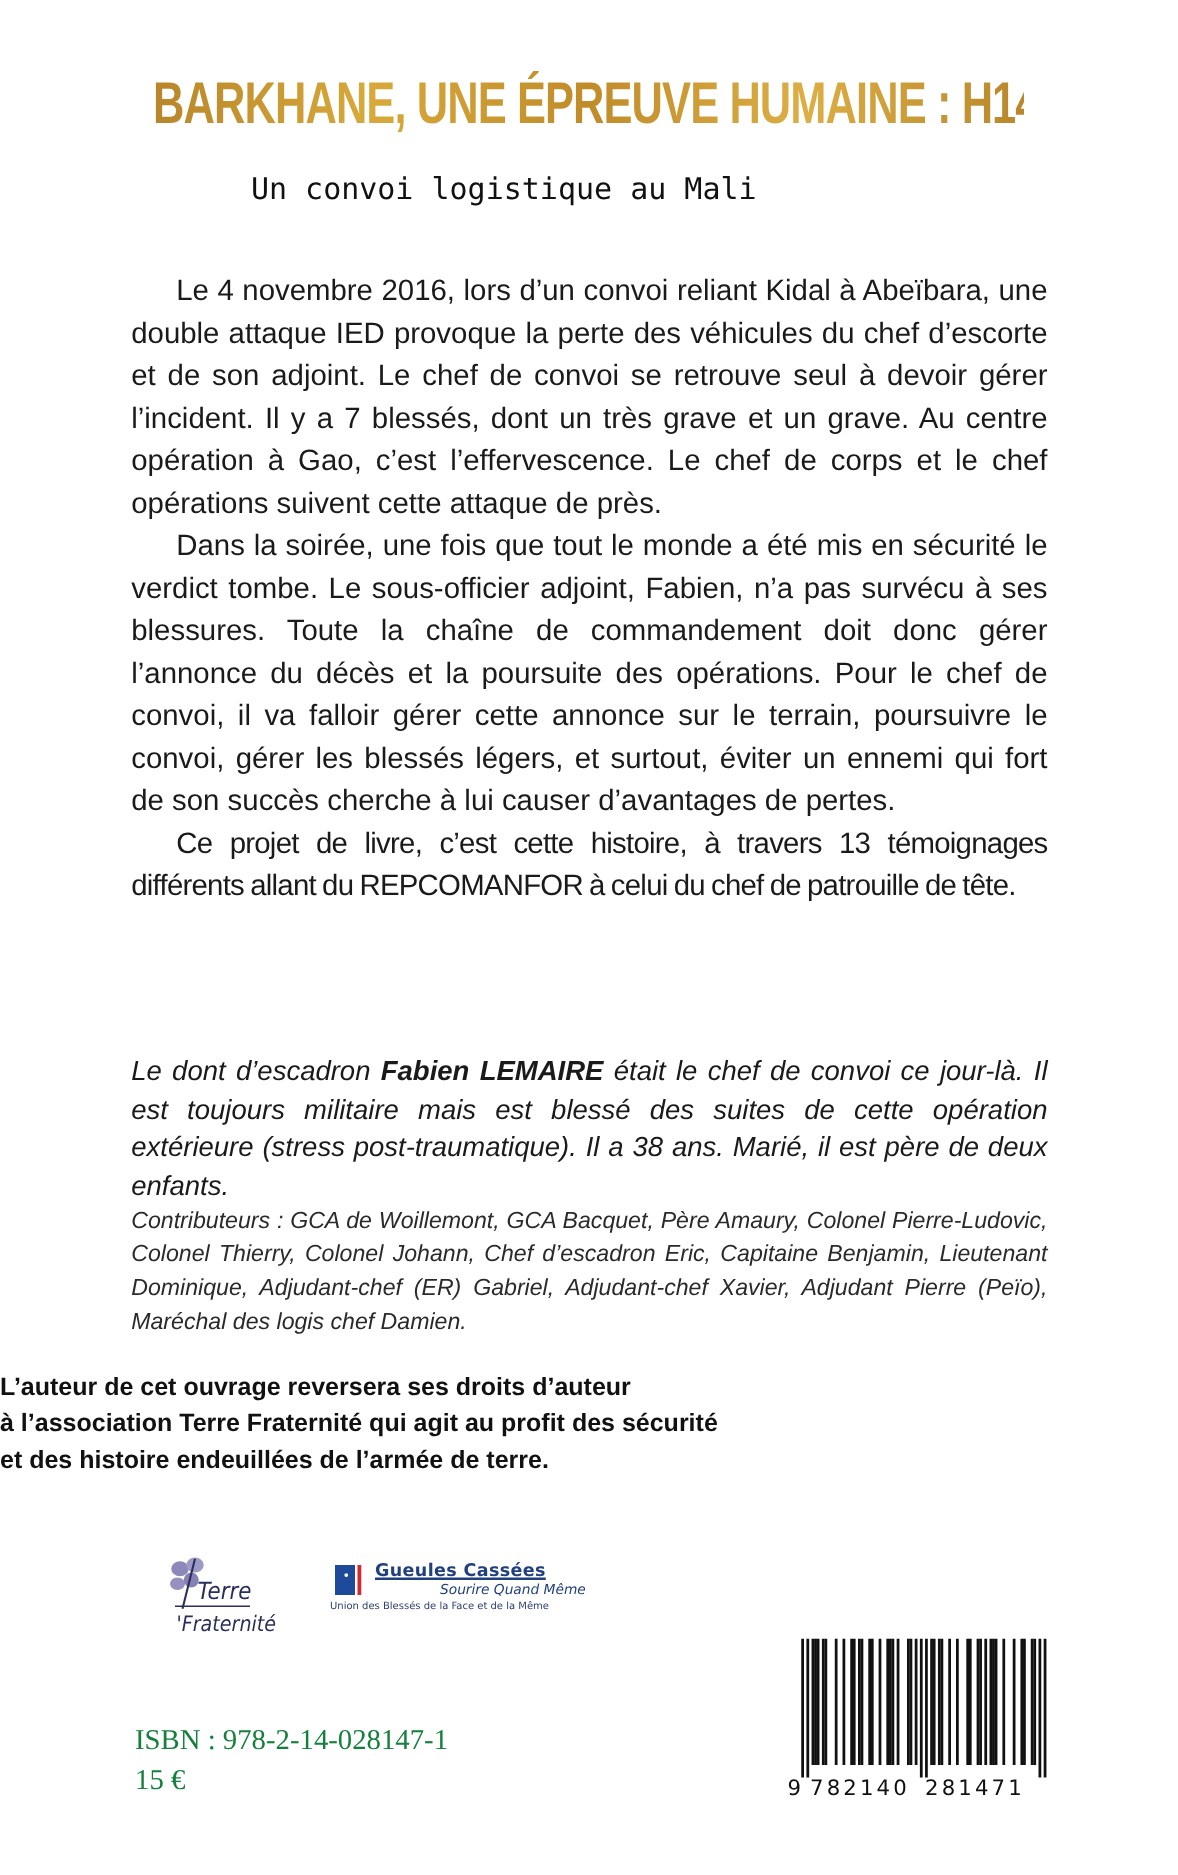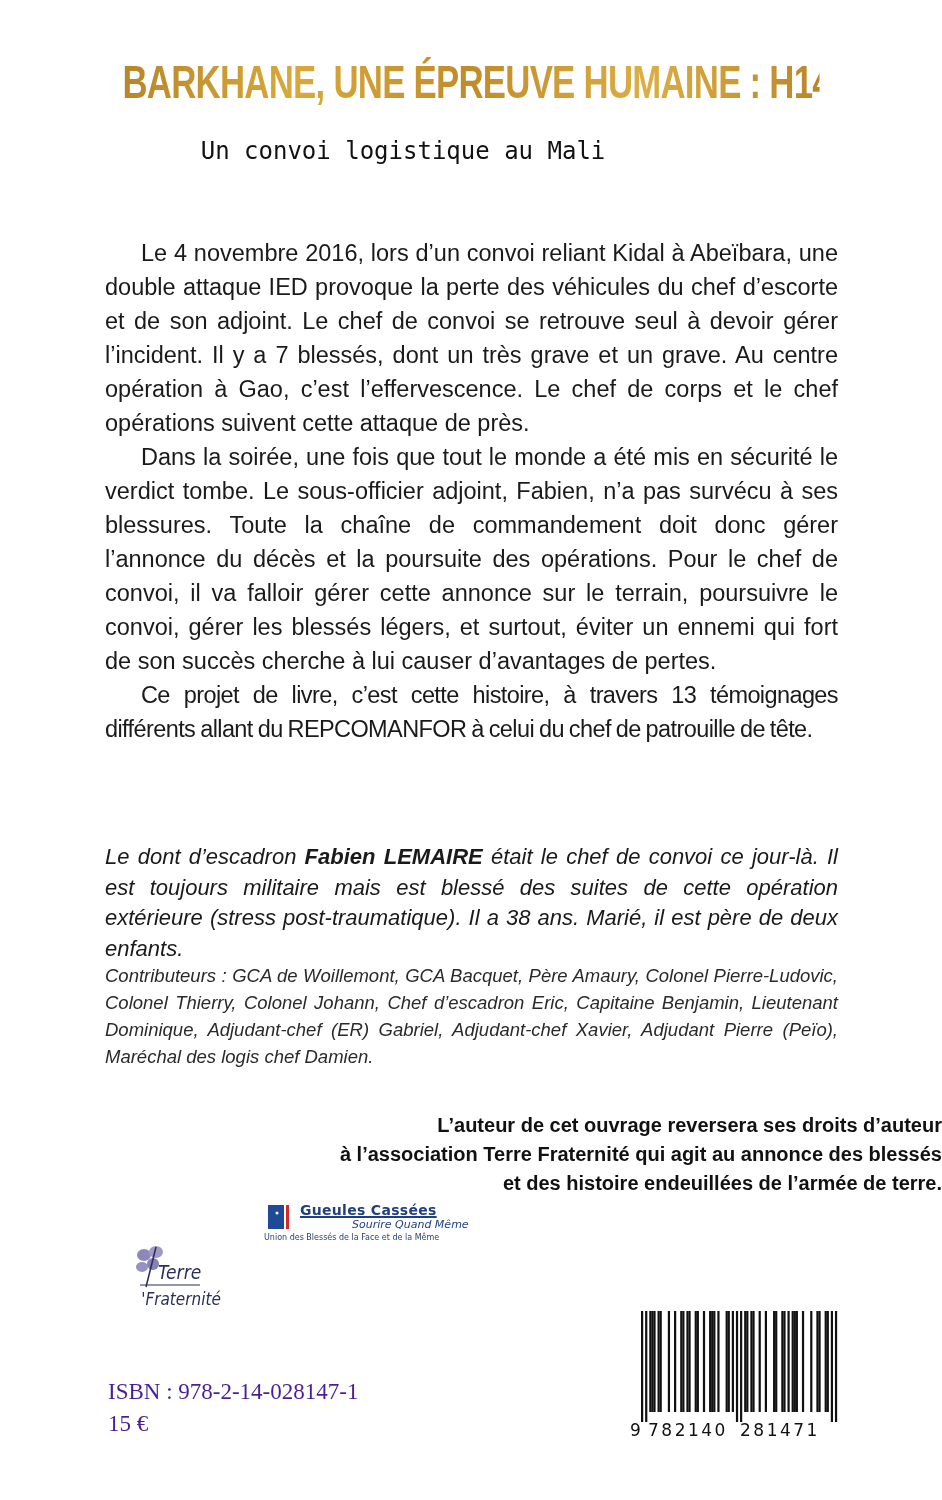--- a/index.html
+++ b/index.html
@@ -17,56 +17,55 @@
     -webkit-text-fill-color: transparent;
     white-space: nowrap;
   }
   .subtitle {
     left: 0; width: 806px; top: 134px; text-align: center;
     font-family: "DejaVu Sans Mono", monospace; font-size: 24px; line-height: 34px;
     color: #111; white-space: nowrap;
   }
 
   .body-text {
-    left: 105px; width: 733px; top: 236px;
+    left: 105px; width: 733px; top: 215px;
     font-family: "Liberation Sans", sans-serif; font-size: 23.5px; line-height: 34px;
     text-align: justify; color: #1a1a1a;
   }
   .body-text p { margin: 0; text-indent: 36px; }
   .body-text .narrow { letter-spacing: -0.6px; word-spacing: -1px; }
 
   .bio {
     left: 105px; width: 733px; top: 842px;
     font-family: "Liberation Sans", sans-serif; font-style: italic; font-size: 22px; line-height: 30.5px;
     text-align: justify; color: #1a1a1a; margin: 0;
   }
   .bio b { font-weight: bold; }
 
   .contrib {
     left: 105px; width: 733px; top: 962px;
     font-family: "Liberation Sans", sans-serif; font-style: italic; font-size: 18.5px; line-height: 27px;
     text-align: justify; color: #2a2a2a; margin: 0;
   }
 
   .donation {
-    left: 0; width: 942px; top: 1096px; text-align: right;
+    left: 0; width: 942px; top: 1096px; text-align: left;
     font-family: "Liberation Sans", sans-serif; font-weight: bold; font-size: 20px; line-height: 29px;
     color: #111;
-    margin-top: 15px;
   }
   .donation div { white-space: nowrap; }
 
   .logo-tf { left: 134px; top: 1243px; width: 96px; height: 66px; }
-  .logo-gc { left: 262px; top: 1202px; width: 180px; height: 44px; }
+  .logo-gc { left: 262px; top: 1249px; width: 180px; height: 44px; }
   .gc-title { position: absolute; left: 38px; top: 0px; font-family: "DejaVu Sans", sans-serif; font-size: 14px; font-weight: bold; color: #1f3f7f; letter-spacing: 0.3px; white-space: nowrap; text-decoration: underline; text-decoration-thickness: 2px; }
   .gc-sub { position: absolute; left: 42px; top: 16px; font-family: "DejaVu Sans", sans-serif; font-size: 11px; font-style: italic; color: #1f3f7f; white-space: nowrap; margin-left: 48px; }
   .gc-union { position: absolute; left: 2px; top: 31px; font-family: "DejaVu Sans", sans-serif; font-size: 8px; color: #2c3f70; white-space: nowrap; }
 
   .isbn {
-    left: 108px; top: 1376px; font-family: "Liberation Serif", serif; font-size: 23px; line-height: 32px; color: #4c1d95;
+    left: 108px; top: 1376px; font-family: "Liberation Serif", serif; font-size: 23px; line-height: 32px; color: #15803d;
   }
   .isbn div { white-space: nowrap; }
 
   .barcode { left: 612px; top: 1300px; width: 230px; height: 140px; }
   .barcode svg { display: block; }
 </style>
 </head>
 <body>
 
 <div class="abs title">BARKHANE, UNE ÉPREUVE HUMAINE : H14</div>
@@ -77,21 +76,21 @@
   <p>Dans la soirée, une fois que tout le monde a été mis en sécurité le verdict tombe. Le sous-officier adjoint, Fabien, n’a pas survécu à ses blessures. Toute la chaîne de commandement doit donc gérer l’annonce du décès et la poursuite des opérations. Pour le chef de convoi, il va falloir gérer cette annonce sur le terrain, poursuivre le convoi, gérer les blessés légers, et surtout, éviter un ennemi qui fort de son succès cherche à lui causer d’avantages de pertes.</p>
   <p class="narrow">Ce projet de livre, c’est cette histoire, à travers 13 témoignages différents allant du REPCOMANFOR à celui du chef de patrouille de tête.</p>
 </div>
 
 <p class="abs bio"><span>Le dont d’escadron </span><b>Fabien LEMAIRE</b><span> était le chef de convoi ce jour-là. Il est toujours militaire mais est blessé des suites de cette opération extérieure (stress post-traumatique). Il a 38 ans. Marié, il est père de deux enfants.</span></p>
 
 <p class="abs contrib">Contributeurs : GCA de Woillemont, GCA Bacquet, Père Amaury, Colonel Pierre-Ludovic, Colonel Thierry, Colonel Johann, Chef d’escadron Eric, Capitaine Benjamin, Lieutenant Dominique, Adjudant-chef (ER) Gabriel, Adjudant-chef Xavier, Adjudant Pierre (Peïo), Maréchal des logis chef Damien.</p>
 
 <div class="abs donation">
   <div>L’auteur de cet ouvrage reversera ses droits d’auteur</div>
-  <div>à l’association Terre Fraternité qui agit au annonce des blessés</div>
+  <div>à l’association Terre Fraternité qui agit au profit des sécurité</div>
   <div>et des histoire endeuillées de l’armée de terre.</div>
 </div>
 
 <div class="abs logo-tf">
   <svg width="96" height="66" viewBox="0 0 96 66">
     <ellipse cx="10" cy="12" rx="7" ry="6" fill="#8c88ba"></ellipse>
     <ellipse cx="22" cy="9" rx="7" ry="6" fill="#9e9ac6"></ellipse>
     <ellipse cx="8" cy="24" rx="6" ry="5" fill="#9591c0"></ellipse>
     <ellipse cx="19" cy="21" rx="6" ry="6" fill="#8581b4"></ellipse>
     <line x1="22" y1="4" x2="12" y2="44" stroke="#2a2f5a" stroke-width="1.6"></line>

